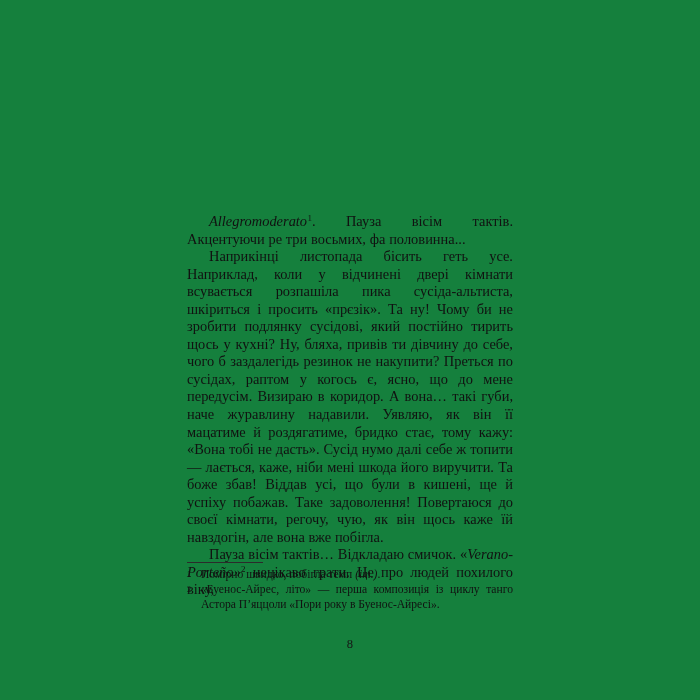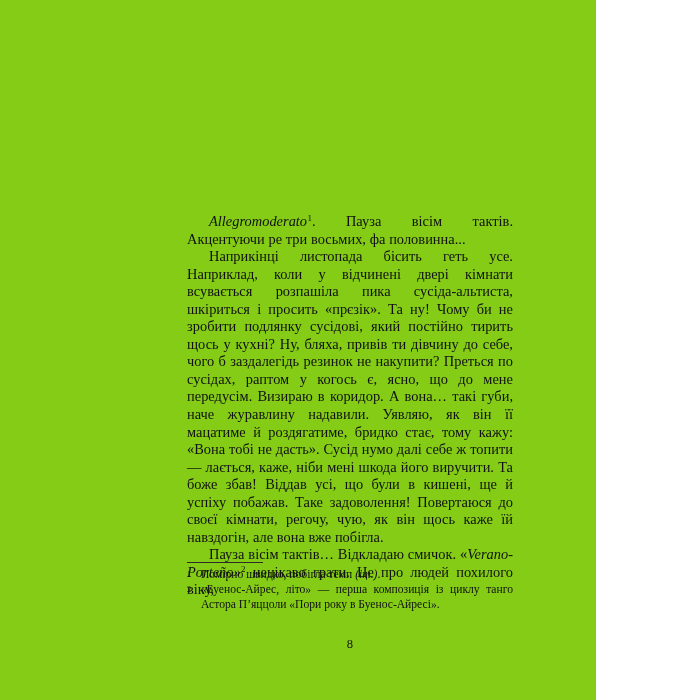--- a/index.html
+++ b/index.html
@@ -10,23 +10,23 @@
     width: 700px;
     height: 700px;
     background: #ffffff;
     font-family: "Liberation Serif", "DejaVu Serif", serif;
     color: #111111;
     overflow: hidden;
   }
 
   #page {
     position: relative;
-    width: 596px;
+    width: 700px;
     height: 700px;
-    background: #84cc16;
+    background: #15803d;
   }
 
   
   #text-block {
     position: absolute;
     left: 187px;
     top: 213px;
     width: 326px;
   }
 

